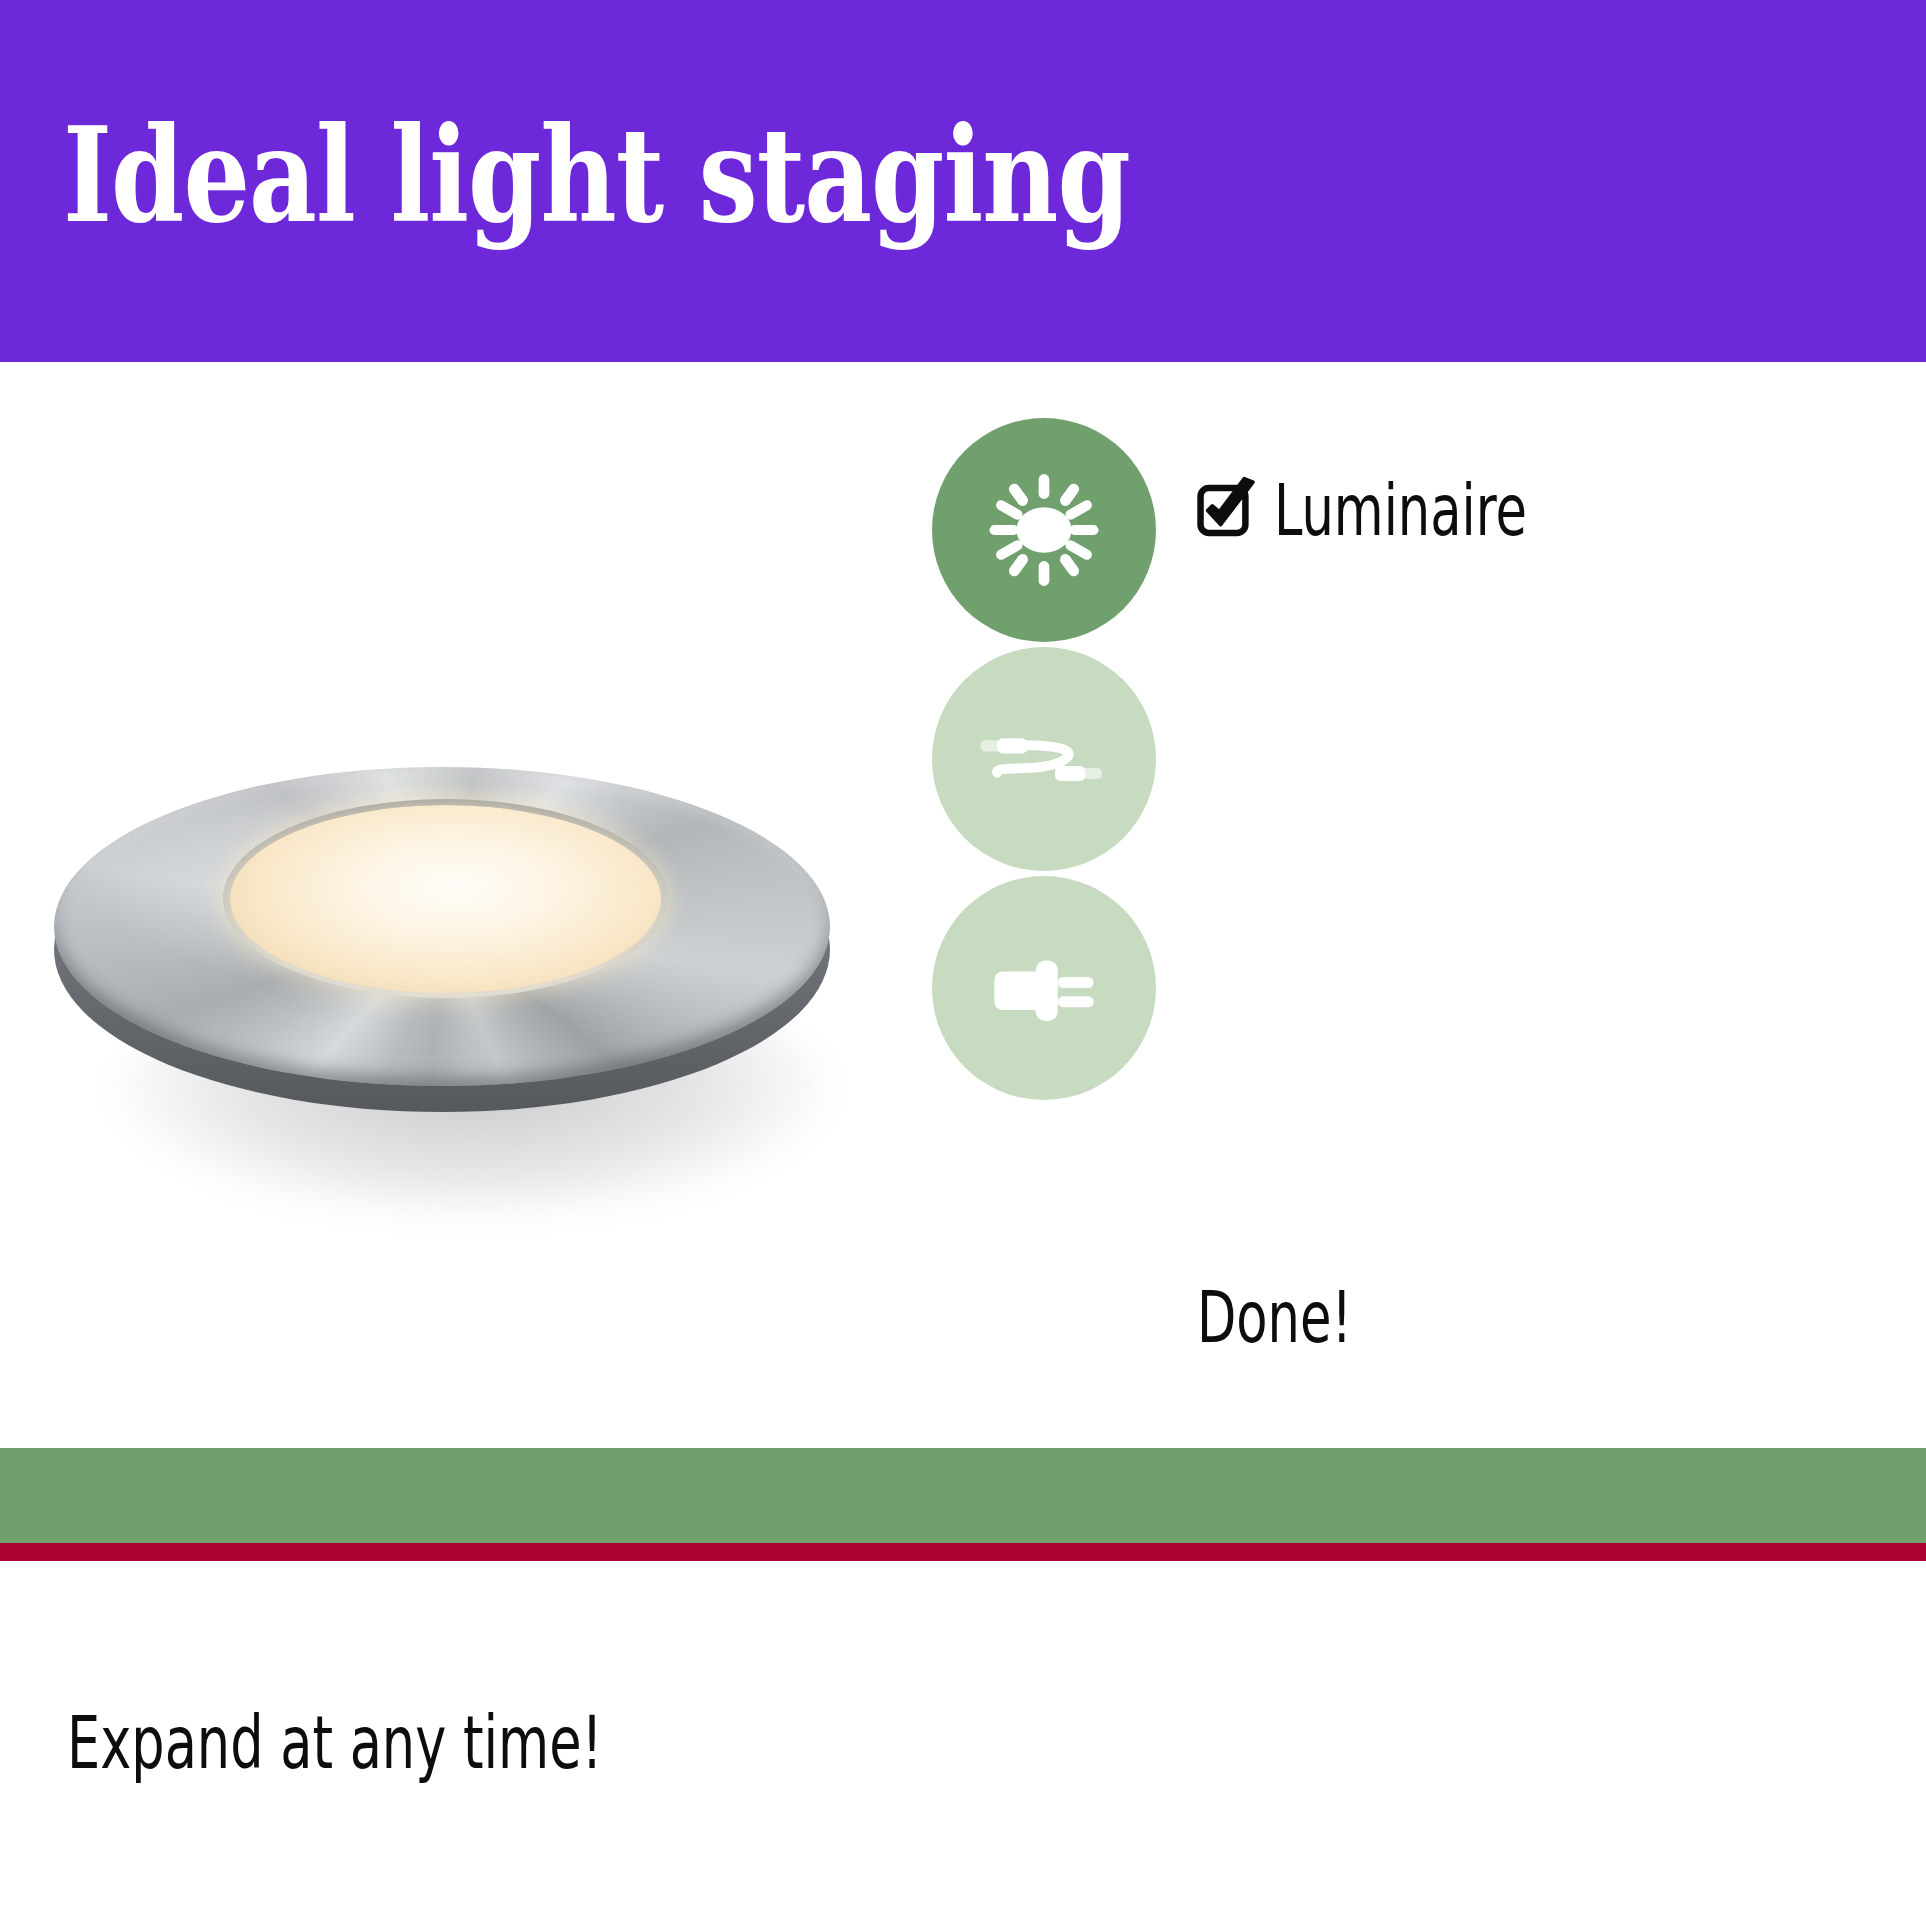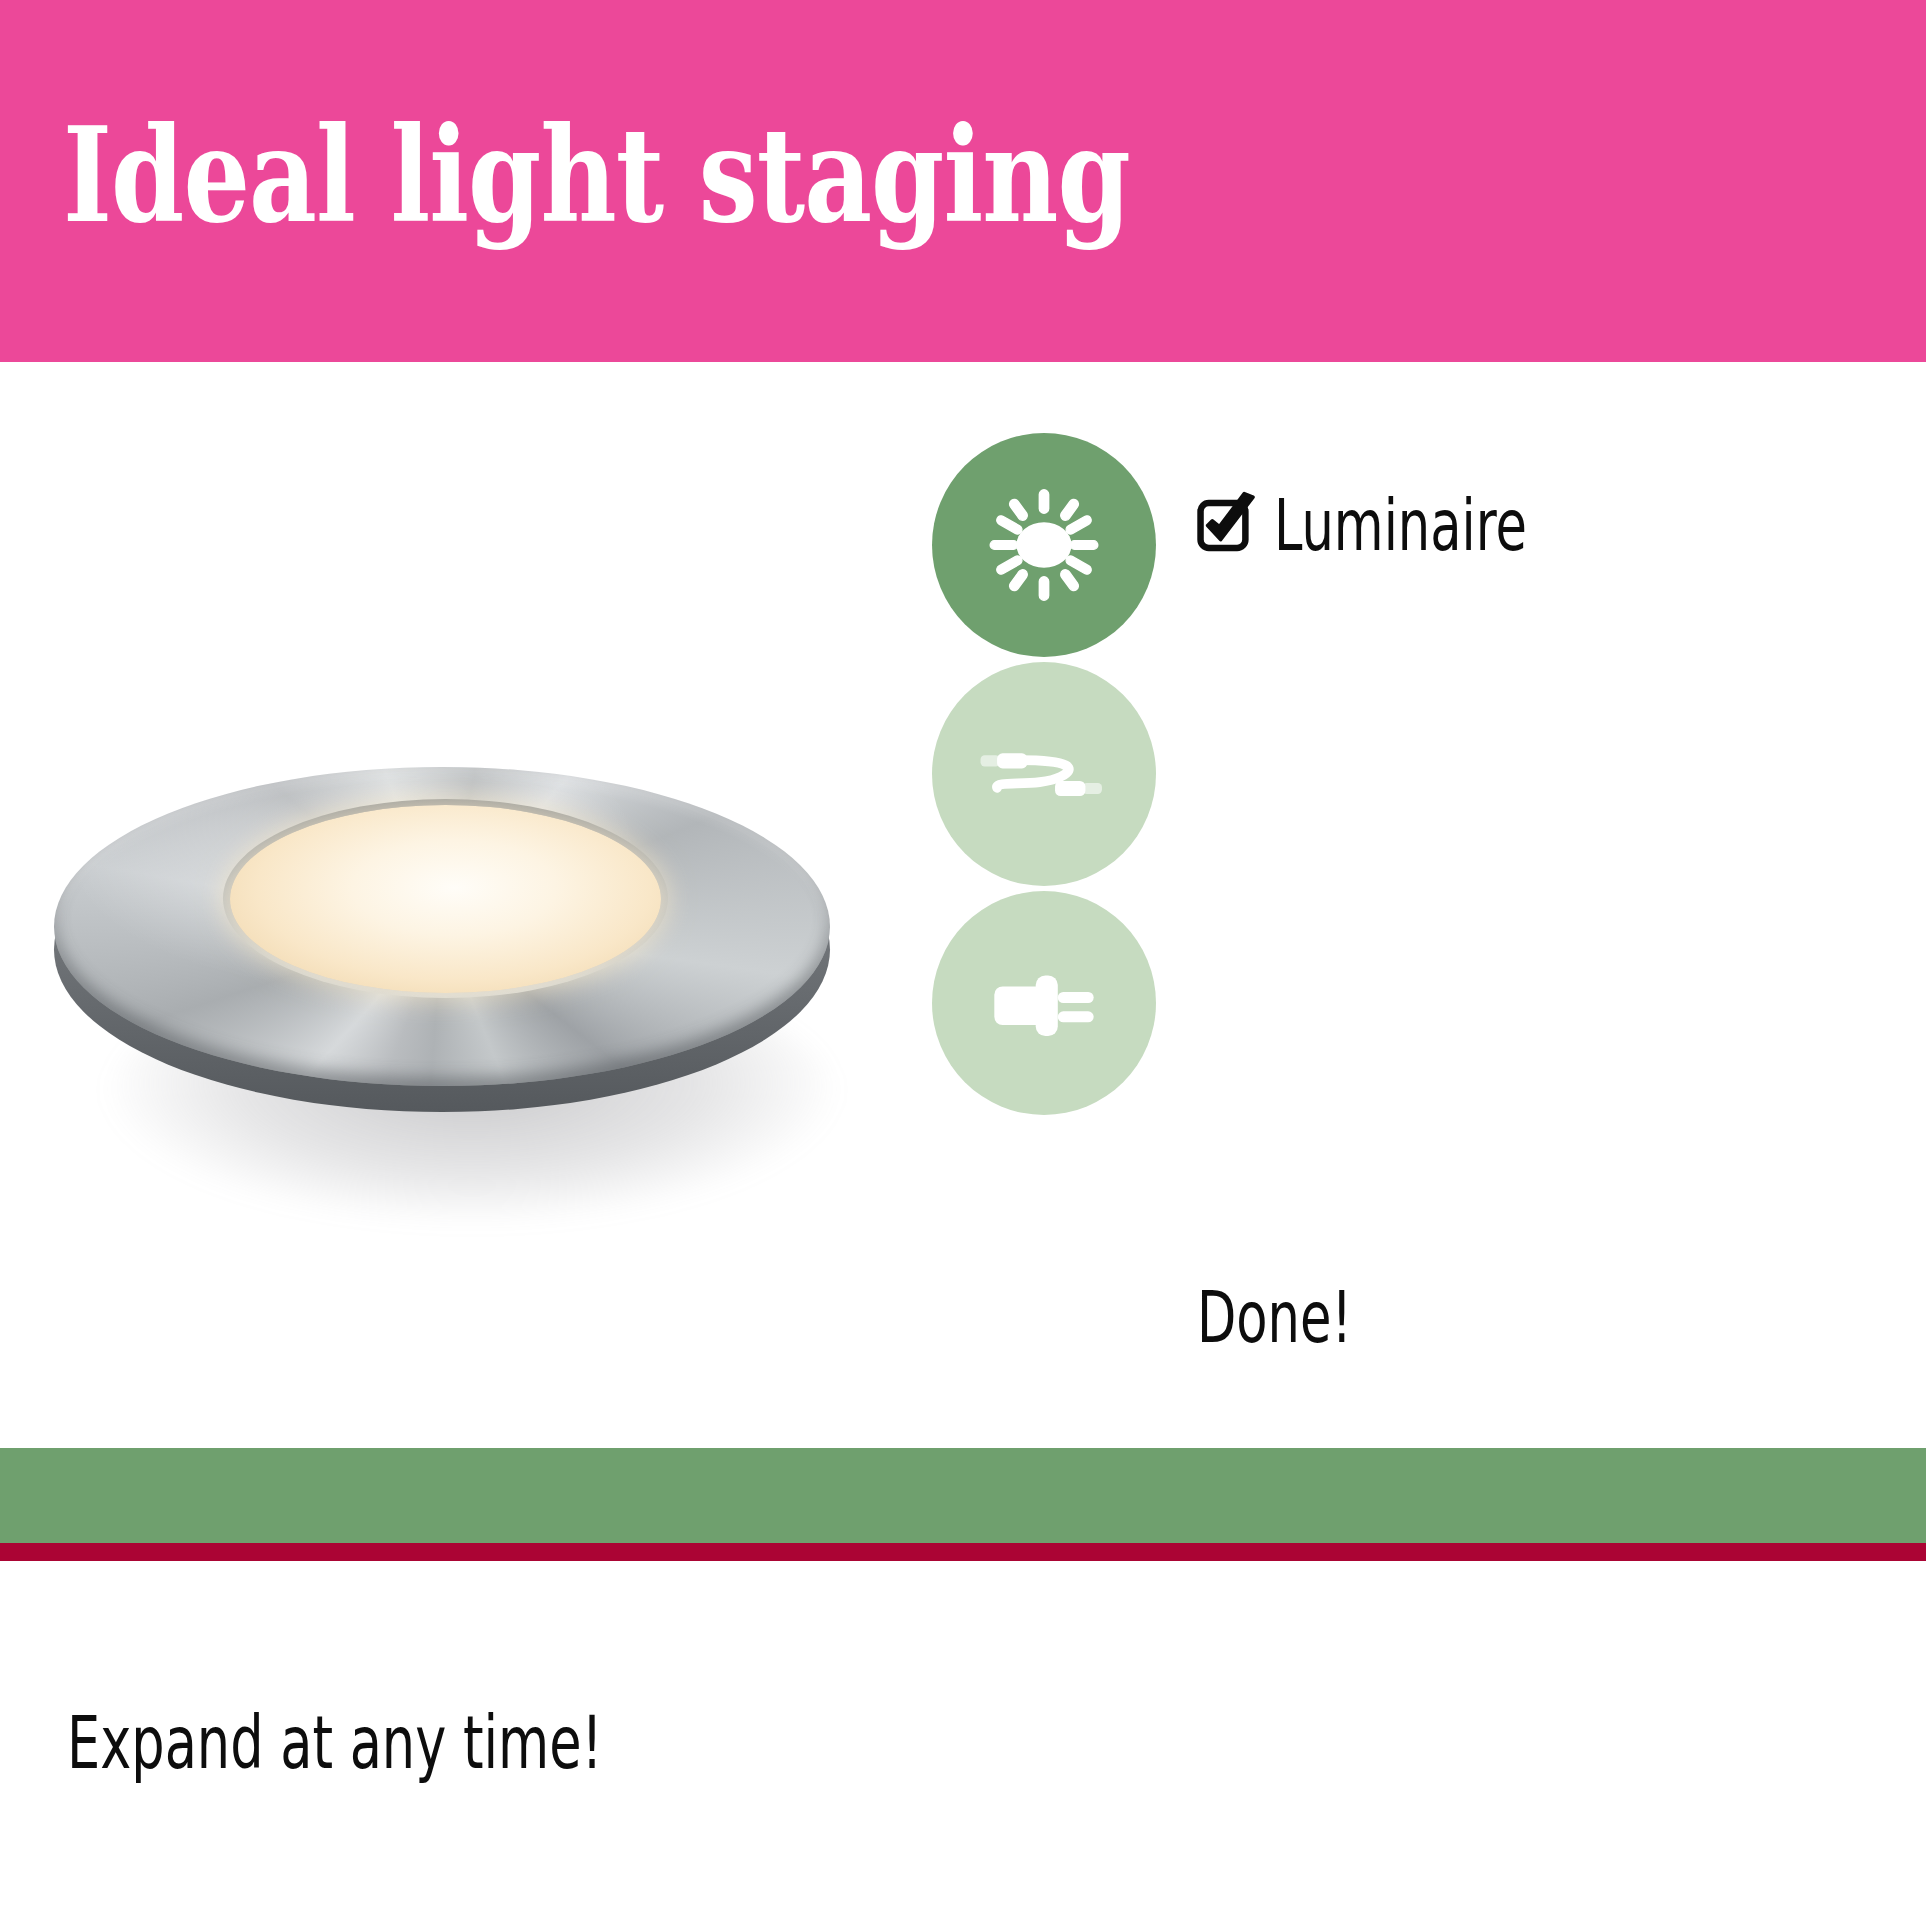--- a/index.html
+++ b/index.html
@@ -15,21 +15,21 @@
     position: relative;
   }
 
   
   .header-band {
     position: absolute;
     left: 0;
     top: 0;
     width: 1926px;
     height: 362px;
-    background: #ec4899;
+    background: #6d28d9;
   }
   .header-title {
     position: absolute;
     left: 63px;
     top: 107px;
     font-family: "DejaVu Serif", "Liberation Serif", serif;
     font-weight: bold;
     font-size: 131px;
     line-height: 1.05;
     color: #ffffff;
@@ -110,21 +110,21 @@
     background:
       radial-gradient(ellipse at 52% 44%,
         #fffdf8 0%, #fdf4e3 32%, #f9e7c8 62%, #f1d9b1 84%, #e9cfa4 100%);
     box-shadow: 0 0 24px 8.4px rgba(253,236,200,0.55);
   }
 
   
   .checklist {
     position: absolute;
     left: 932px;
-    top: 433px;
+    top: 418px;
     width: 963px;
   }
   .check-row {
     position: relative;
     height: 229px;
   }
   .icon-circle {
     position: absolute;
     left: 0;
     top: 0;

